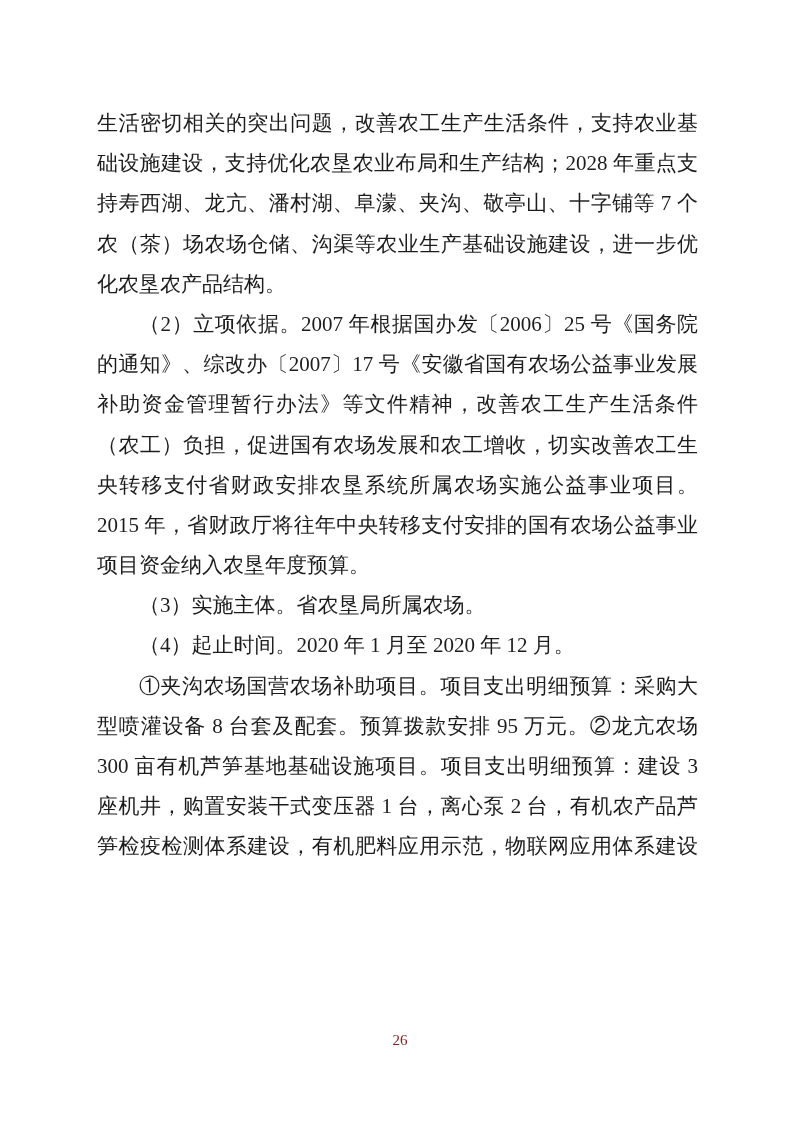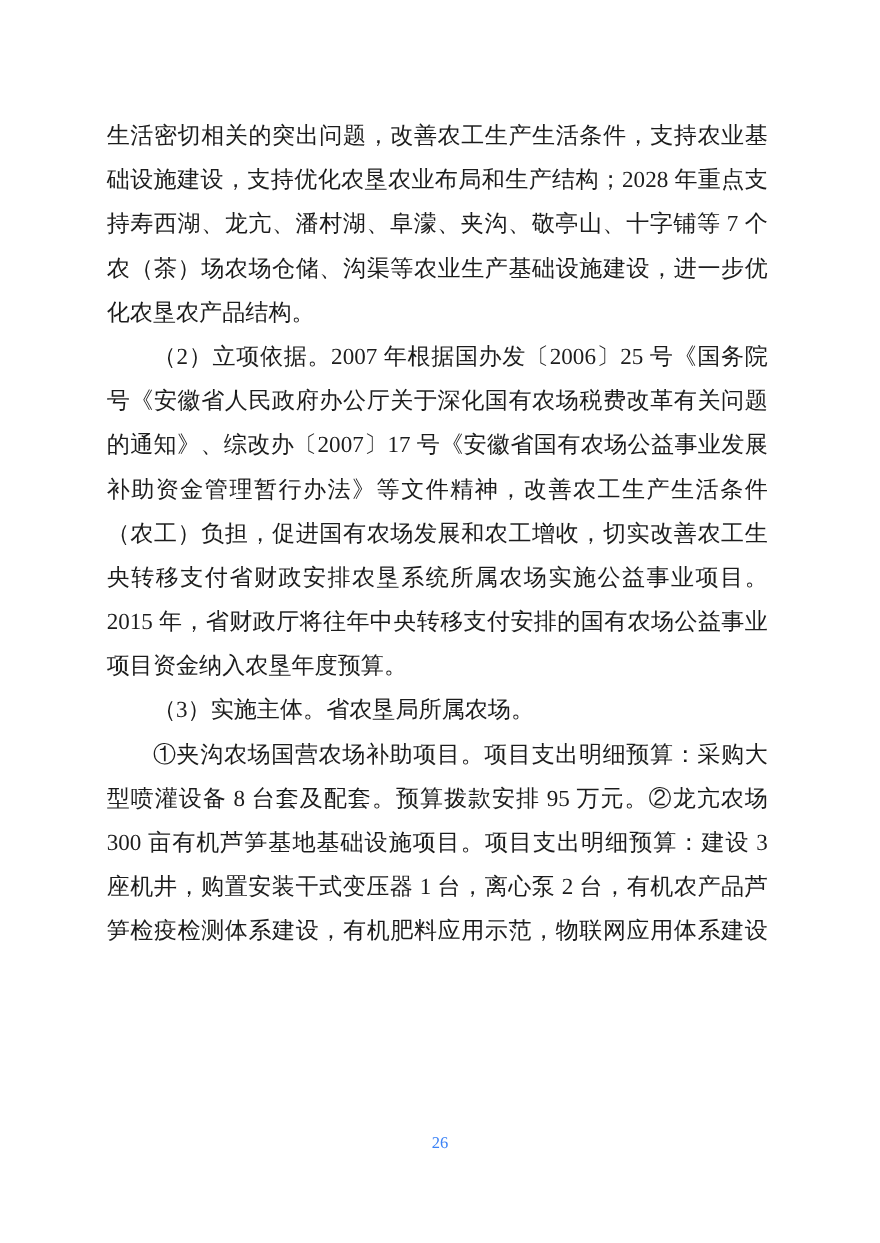--- a/index.html
+++ b/index.html
@@ -43,42 +43,42 @@
     text-indent: 2em;
   }
   .page-number {
     position: absolute;
     top: 1030px;
     left: 0;
     width: 100%;
     text-align: center;
     font-size: 15px;
     line-height: 20px;
-    color: #3b82f6;
+    color: #7f1d1d;
   }
 </style>
 </head>
 <body>
 
 <div class="page">
   <main class="text-block">
     <div class="ln j">生活密切相关的突出问题，改善农工生产生活条件，支持农业基</div>
     <div class="ln j">础设施建设，支持优化农垦农业布局和生产结构；2028 年重点支</div>
     <div class="ln j">持寿西湖、龙亢、潘村湖、阜濛、夹沟、敬亭山、十字铺等 7 个</div>
     <div class="ln j">农（茶）场农场仓储、沟渠等农业生产基础设施建设，进一步优</div>
     <div class="ln l">化农垦农产品结构。</div>
     <div class="ln j ind">（2）立项依据。2007 年根据国办发〔2006〕25 号《国务院</div>
-    <div class="ln j">号《安徽省人民政府办公厅关于深化国有农场税费改革有关问题</div>
     <div class="ln j">的通知》、综改办〔2007〕17 号《安徽省国有农场公益事业发展</div>
     <div class="ln j">补助资金管理暂行办法》等文件精神，改善农工生产生活条件</div>
     <div class="ln j">（农工）负担，促进国有农场发展和农工增收，切实改善农工生</div>
     <div class="ln j">央转移支付省财政安排农垦系统所属农场实施公益事业项目。</div>
     <div class="ln j">2015 年，省财政厅将往年中央转移支付安排的国有农场公益事业</div>
     <div class="ln l">项目资金纳入农垦年度预算。</div>
     <div class="ln l ind">（3）实施主体。省农垦局所属农场。</div>
+    <div class="ln l ind">（4）起止时间。2020 年 1 月至 2020 年 12 月。</div>
     <div class="ln j ind">①夹沟农场国营农场补助项目。项目支出明细预算：采购大</div>
     <div class="ln j">型喷灌设备 8 台套及配套。预算拨款安排 95 万元。②龙亢农场</div>
     <div class="ln j">300 亩有机芦笋基地基础设施项目。项目支出明细预算：建设 3</div>
     <div class="ln j">座机井，购置安装干式变压器 1 台，离心泵 2 台，有机农产品芦</div>
     <div class="ln j">笋检疫检测体系建设，有机肥料应用示范，物联网应用体系建设</div>
   </main>
 
   <div class="page-number">26</div>
 </div>
 

